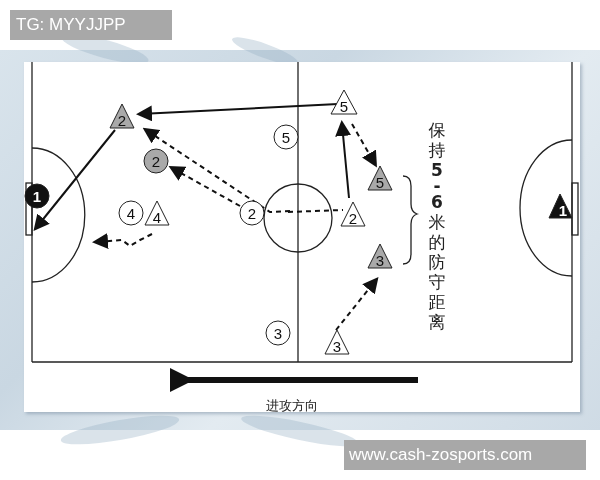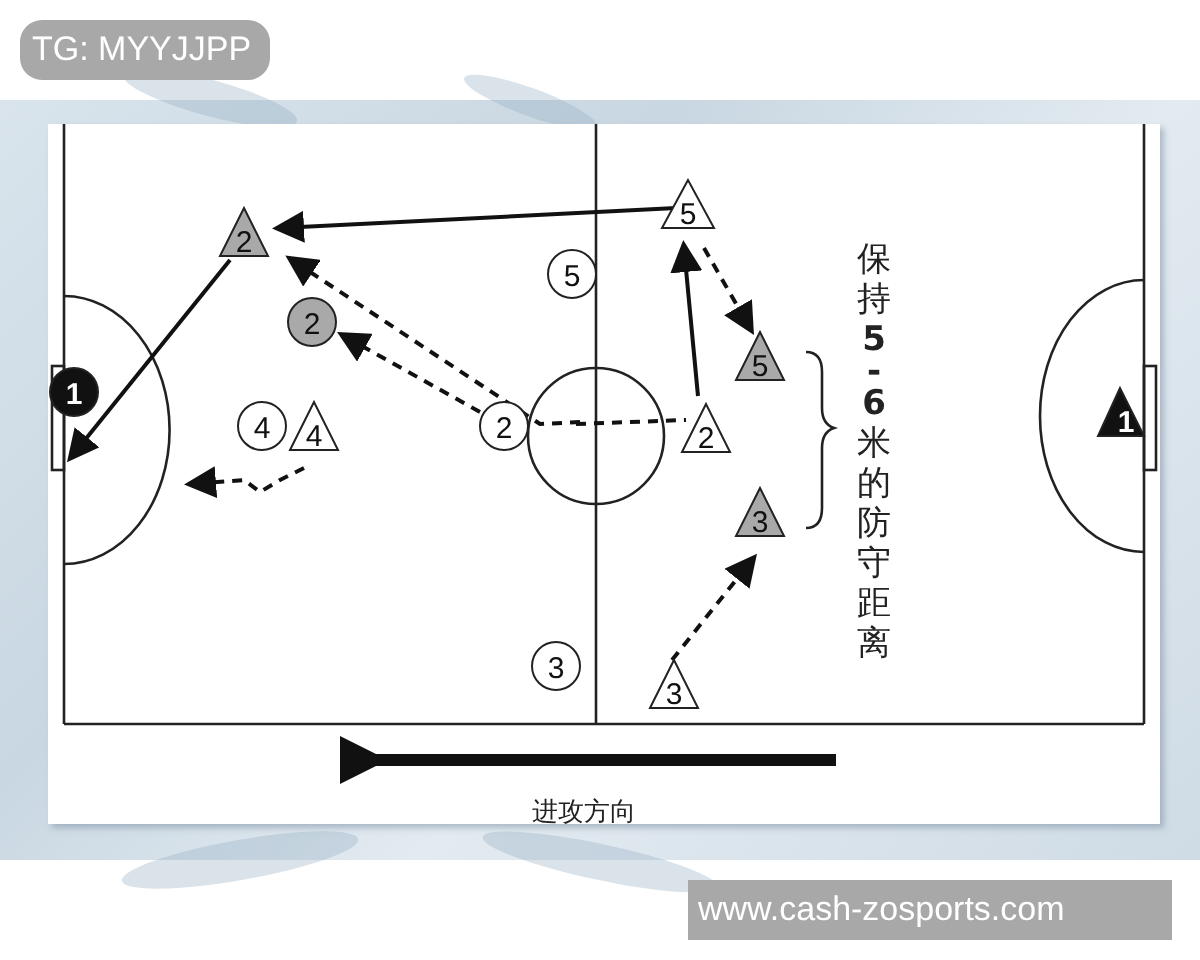--- a/index.html
+++ b/index.html
@@ -3,22 +3,22 @@
 <meta charset="utf-8">
 <style>
   html, body { margin:0; padding:0; }
   body { width:600px; height:480px; background:#ffffff; position:relative; overflow:hidden;
          font-family:"Liberation Sans", "DejaVu Sans", sans-serif; }
   .bg-band { position:absolute; left:0; top:50px; width:600px; height:380px;
              background:linear-gradient(135deg,#d9e4ec 0%,#c9d7e2 35%,#e3ebf1 60%,#cfdbe5 100%); }
   .bg-deco { position:absolute; border-radius:50%; background:rgba(150,175,195,0.35); }
   .card { position:absolute; left:24px; top:62px; width:556px; height:350px; background:#fff;
           box-shadow:2px 2px 3px rgba(120,140,160,0.5); }
-  .tg-label { position:absolute; left:10px; top:10px; width:125px; height:30px; background:#a8a8a8;
-              color:#fff; font-size:17px; line-height:30px; padding-left:6px; box-sizing:border-box;border-radius:11px; }
+  .tg-label { position:absolute; left:10px; top:10px; width:162px; height:30px; background:#a8a8a8;
+              color:#fff; font-size:17px; line-height:30px; padding-left:6px; box-sizing:border-box; }
   .watermark { position:absolute; left:344px; top:440px; width:242px; height:30px; background:#a8a8a8;
                color:#fff; font-size:17px; line-height:30px; padding-left:5px; box-sizing:border-box; }
   svg.field { position:absolute; left:0; top:0; }
   .vert-text { position:absolute; left:426px; top:120px; width:22px; font-size:17px; line-height:20px;
                color:#222; text-align:center; font-family:"DejaVu Sans", sans-serif; }
   .vert-text .num { font-weight:bold; }
   .dir-label { position:absolute; left:266px; top:397px; font-size:13px; color:#222;
                font-family:Liberation Sans, sans-serif; }
 </style>
 </head>

